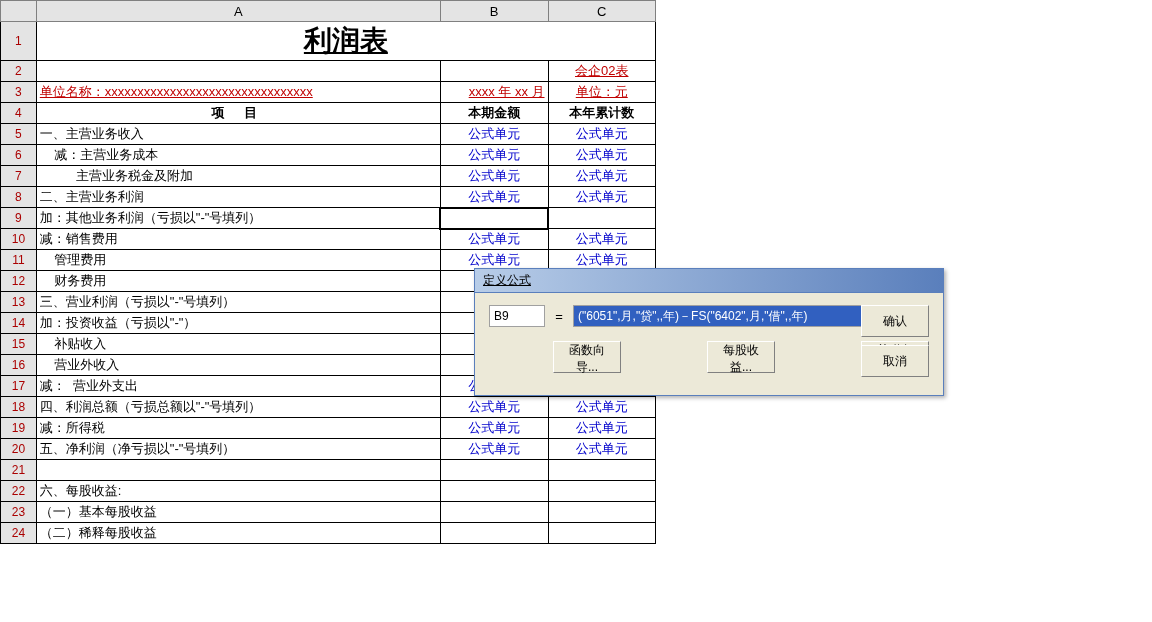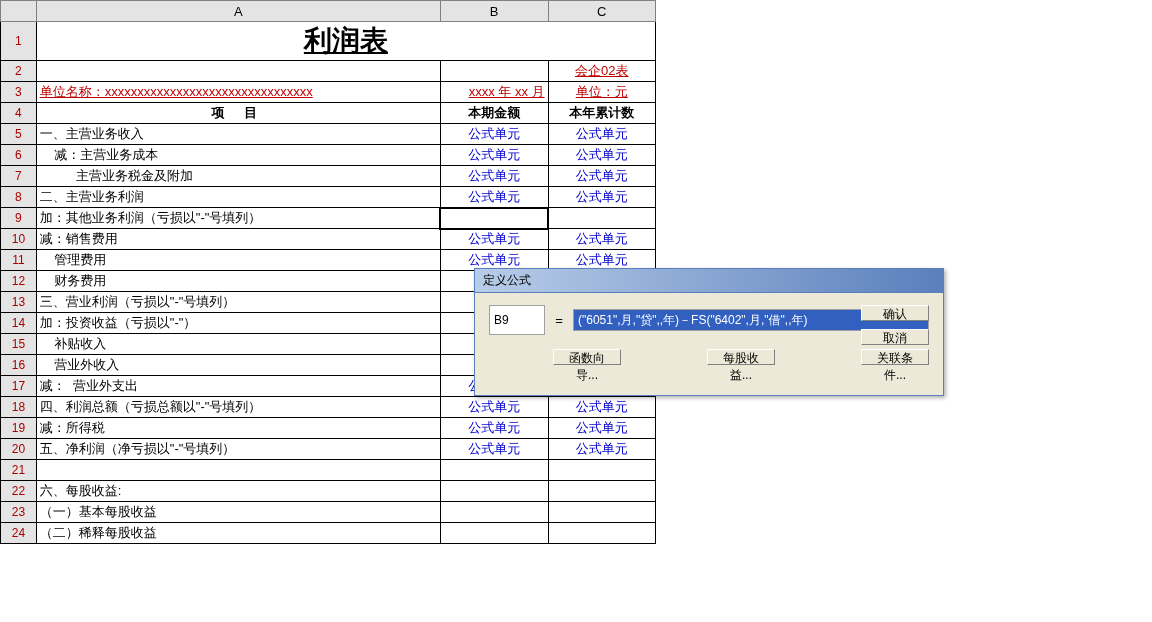--- a/index.html
+++ b/index.html
@@ -77,52 +77,53 @@
       border: 1px solid #5a7fbc;
       box-shadow: 2px 2px 4px rgba(0,0,0,0.3);
     }
     .dialog-title {
       background: linear-gradient(to right, #b8cde8, #5a7fbc);
       height: 24px;
       padding: 3px 8px;
       font-size: 12px;
       color: #000;
       border-bottom: 1px solid #5a7fbc;
+      text-decoration: underline;
     }
     .dialog-body {
       padding: 12px 14px;
       position: relative;
     }
     .dlg-row {
       display: flex;
       align-items: center;
       gap: 8px;
       margin-bottom: 14px;
     }
     .dlg-cellref {
       width: 56px;
-      height: 30px;
+      height: 22px;
       border: 1px solid #a0a0a0;
       background: #fff;
       padding: 2px 4px;
       font-size: 12px;
     }
     .dlg-eq { width: 12px; text-align: center; }
     .dlg-formula {
       flex: 1;
       height: 22px;
       border: 1px solid #a0a0a0;
       background: #3160c0;
       color: #fff;
       padding: 2px 4px;
       font-size: 12px;
       overflow: hidden;
     }
     .dlg-btn {
-      height: 16px;
+      height: 32px;
       min-width: 68px;
       background: #ece9d8;
       border: 1px solid #808080;
       border-top-color: #fff;
       border-left-color: #fff;
       font-size: 12px;
       cursor: pointer;
       padding: 0 8px;
       margin-left: 46px;
     }

